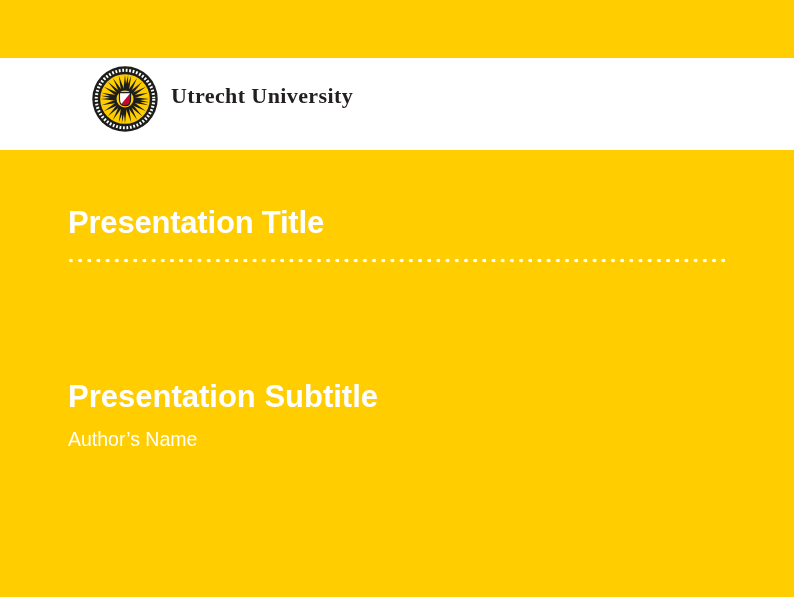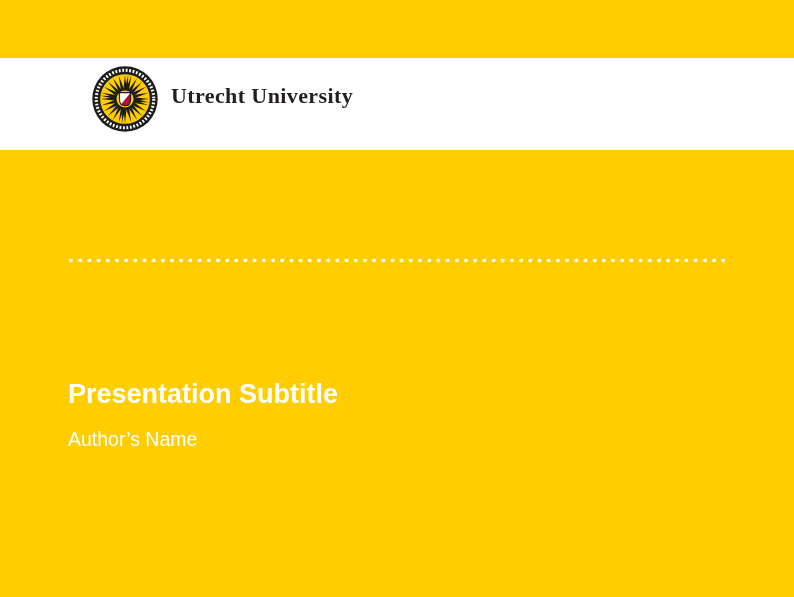--- a/index.html
+++ b/index.html
@@ -67,21 +67,21 @@
     background-image: radial-gradient(circle at 3px 3.5px, #FFFFFF 1.7px, rgba(255,255,255,0) 2.1px);
     background-size: 9.2px 7px;
     background-repeat: repeat-x;
   }
   .subtitle {
     position: absolute;
     left: 68px;
     top: 379px;
     margin: 0;
     color: #FFFFFF;
-    font-size: 27px;
+    font-size: 31px;
     font-weight: 700;
     line-height: 1.15;
   }
   .author {
     position: absolute;
     left: 68px;
     top: 428px;
     margin: 0;
     color: #FFFFFF;
     font-size: 19.5px;
@@ -146,20 +146,21 @@
         <g>
           <path d="M -6.5 -7.5 L 6.5 -7.5 L 6.5 0.5 Q 6.5 7.8 0 7.8 Q -6.5 7.8 -6.5 0.5 Z" fill="#ffffff"></path>
           <path d="M 6.5 -7.5 L 6.5 0.5 Q 6.5 7.8 0 7.8 Q -2.8 7.8 -4.6 6.3 Z" fill="#C00A35" clip-path="url(#shieldClip)"></path>
           <path d="M -6.5 -7.5 L 6.5 -7.5 L 6.5 0.5 Q 6.5 7.8 0 7.8 Q -6.5 7.8 -6.5 0.5 Z" fill="none" stroke="#1d1d1b" stroke-width="1.4"></path>
         </g>
       </svg>
     </div>
     <div class="brand-name">Utrecht University</div>
   </header>
 
+  <h1 class="title">Presentation Title</h1>
 
   <div class="dotted-line"></div>
 
   <h2 class="subtitle">Presentation Subtitle</h2>
 
   <p class="author">Author’s Name</p>
 
 </div>
 
 </body></html>

